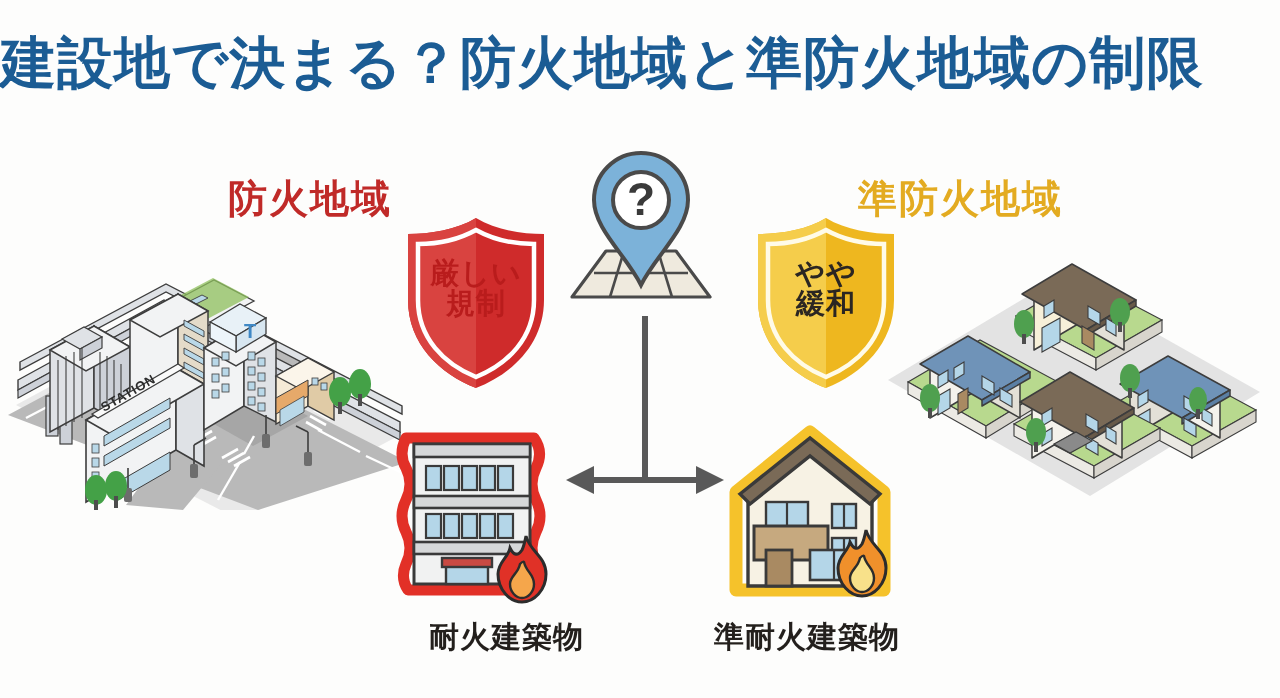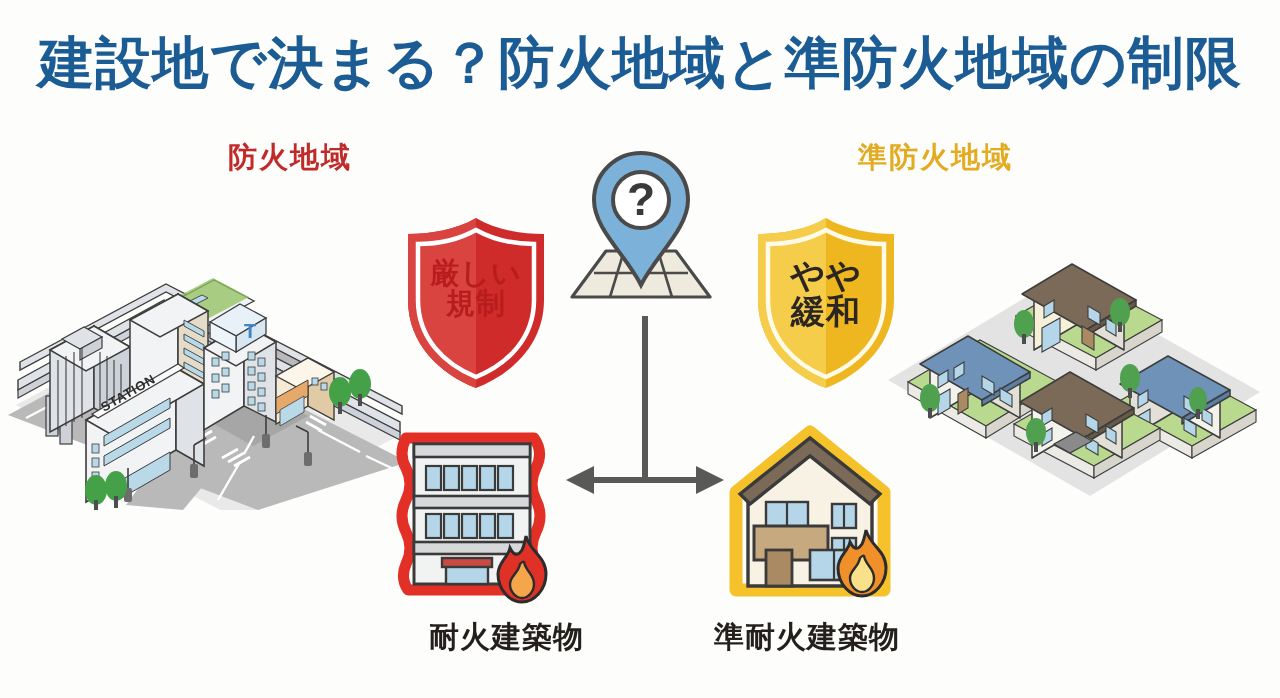--- a/index.html
+++ b/index.html
@@ -19,37 +19,38 @@
     background: #fdfdfc;
     overflow: hidden;
   }
 
   
   .title {
     position: absolute;
     top: 32px;
     left: 0;
     width: 1280px;
-    text-align: center;
+    text-align: left;
     font-size: 56px;
     font-weight: 700;
     letter-spacing: 1px;
     color: #1b5c94;
     white-space: nowrap;
     line-height: 1.12;
   }
 
   
   .zone-heading {
     position: absolute;
-    font-size: 29px;
+    font-size: 39px;
     font-weight: 700;
     letter-spacing: 2px;
     white-space: nowrap;
     line-height: 1;
+    margin-top: 36px;
   }
   .zone-heading.left  { top: 143px; left: 228px; color: #c02a28; }
   .zone-heading.right { top: 143px; left: 858px; color: #e3ab21; text-align: right; }
 
   
   .caption {
     position: absolute;
     font-size: 30px;
     font-weight: 700;
     color: #231f1c;
@@ -72,21 +73,21 @@
     white-space: pre-line;
     pointer-events: none;
   }
   .shield-text.red {
     top: 258px; left: 402px; width: 148px;
     font-size: 29px; color: #b91c1c;
     letter-spacing: 1px;
   }
   .shield-text.yellow {
     top: 258px; left: 752px; width: 148px;
-    font-size: 34px; color: #2b2622;
+    font-size: 29px; color: #2b2622;
     letter-spacing: 1px;
   }
 </style>
 </head>
 <body>
 
 <div id="canvas">
 
   <div class="title">建設地で決まる？防火地域と準防火地域の制限</div>
 

